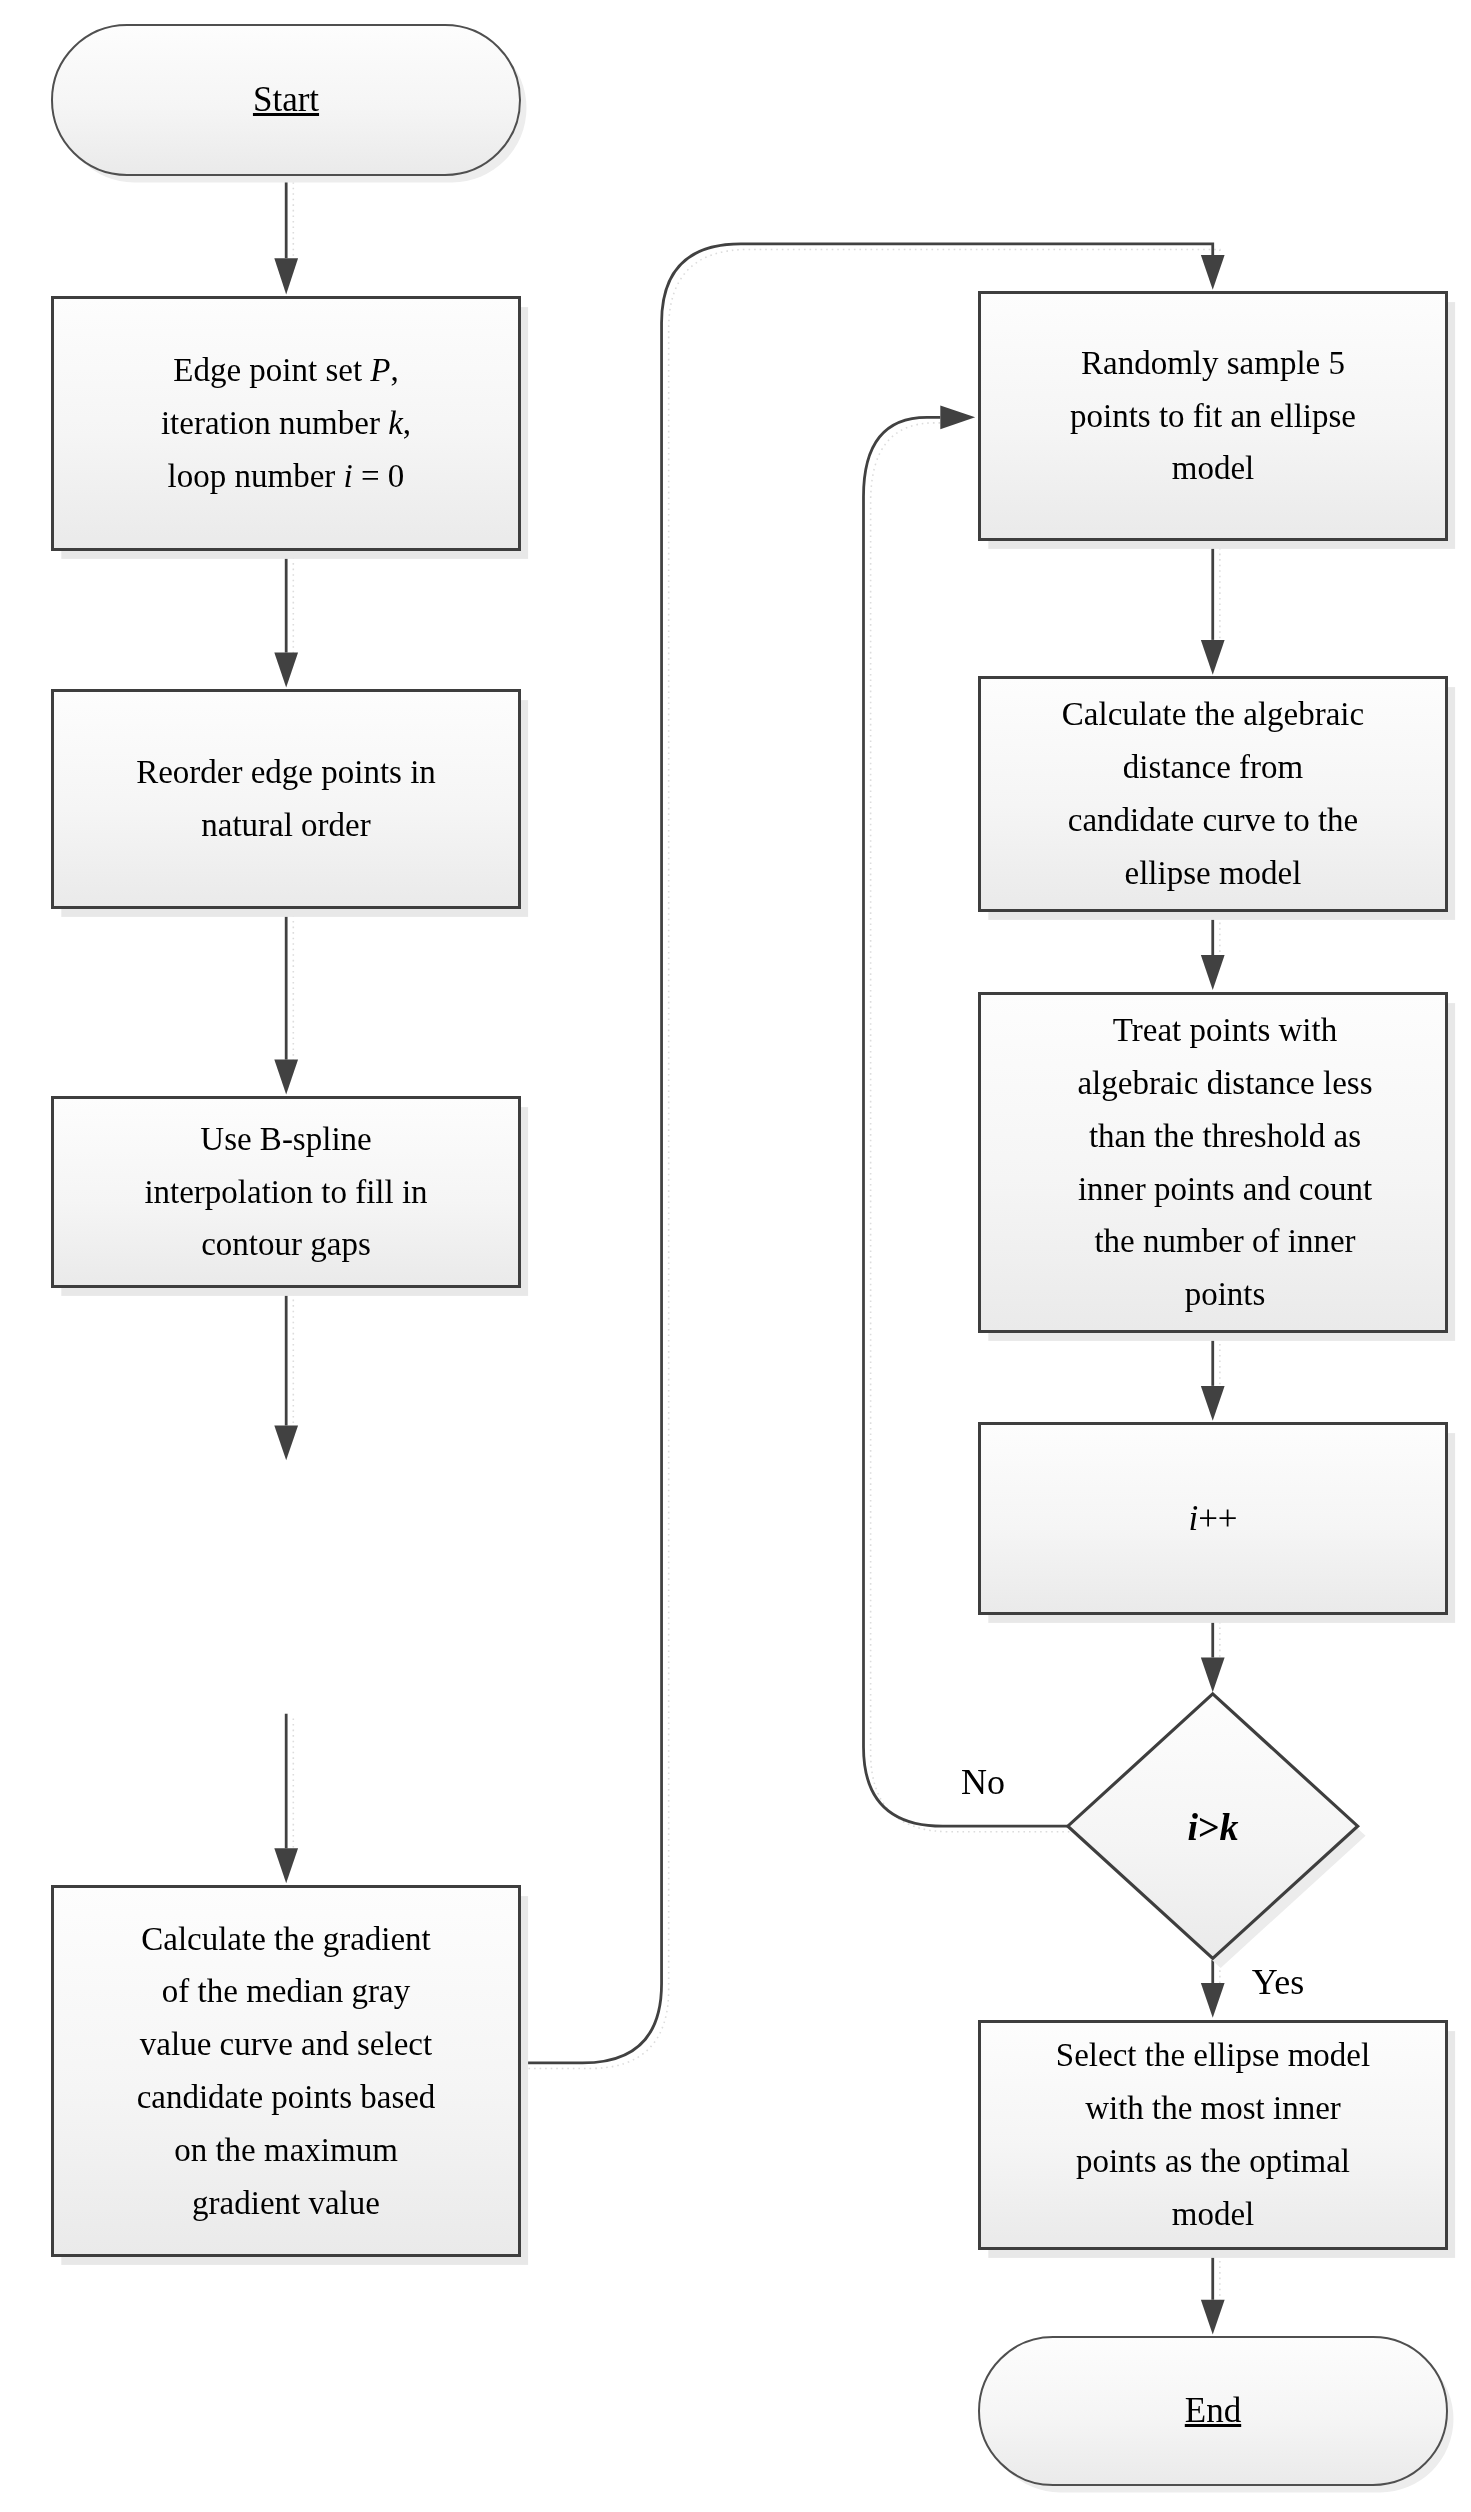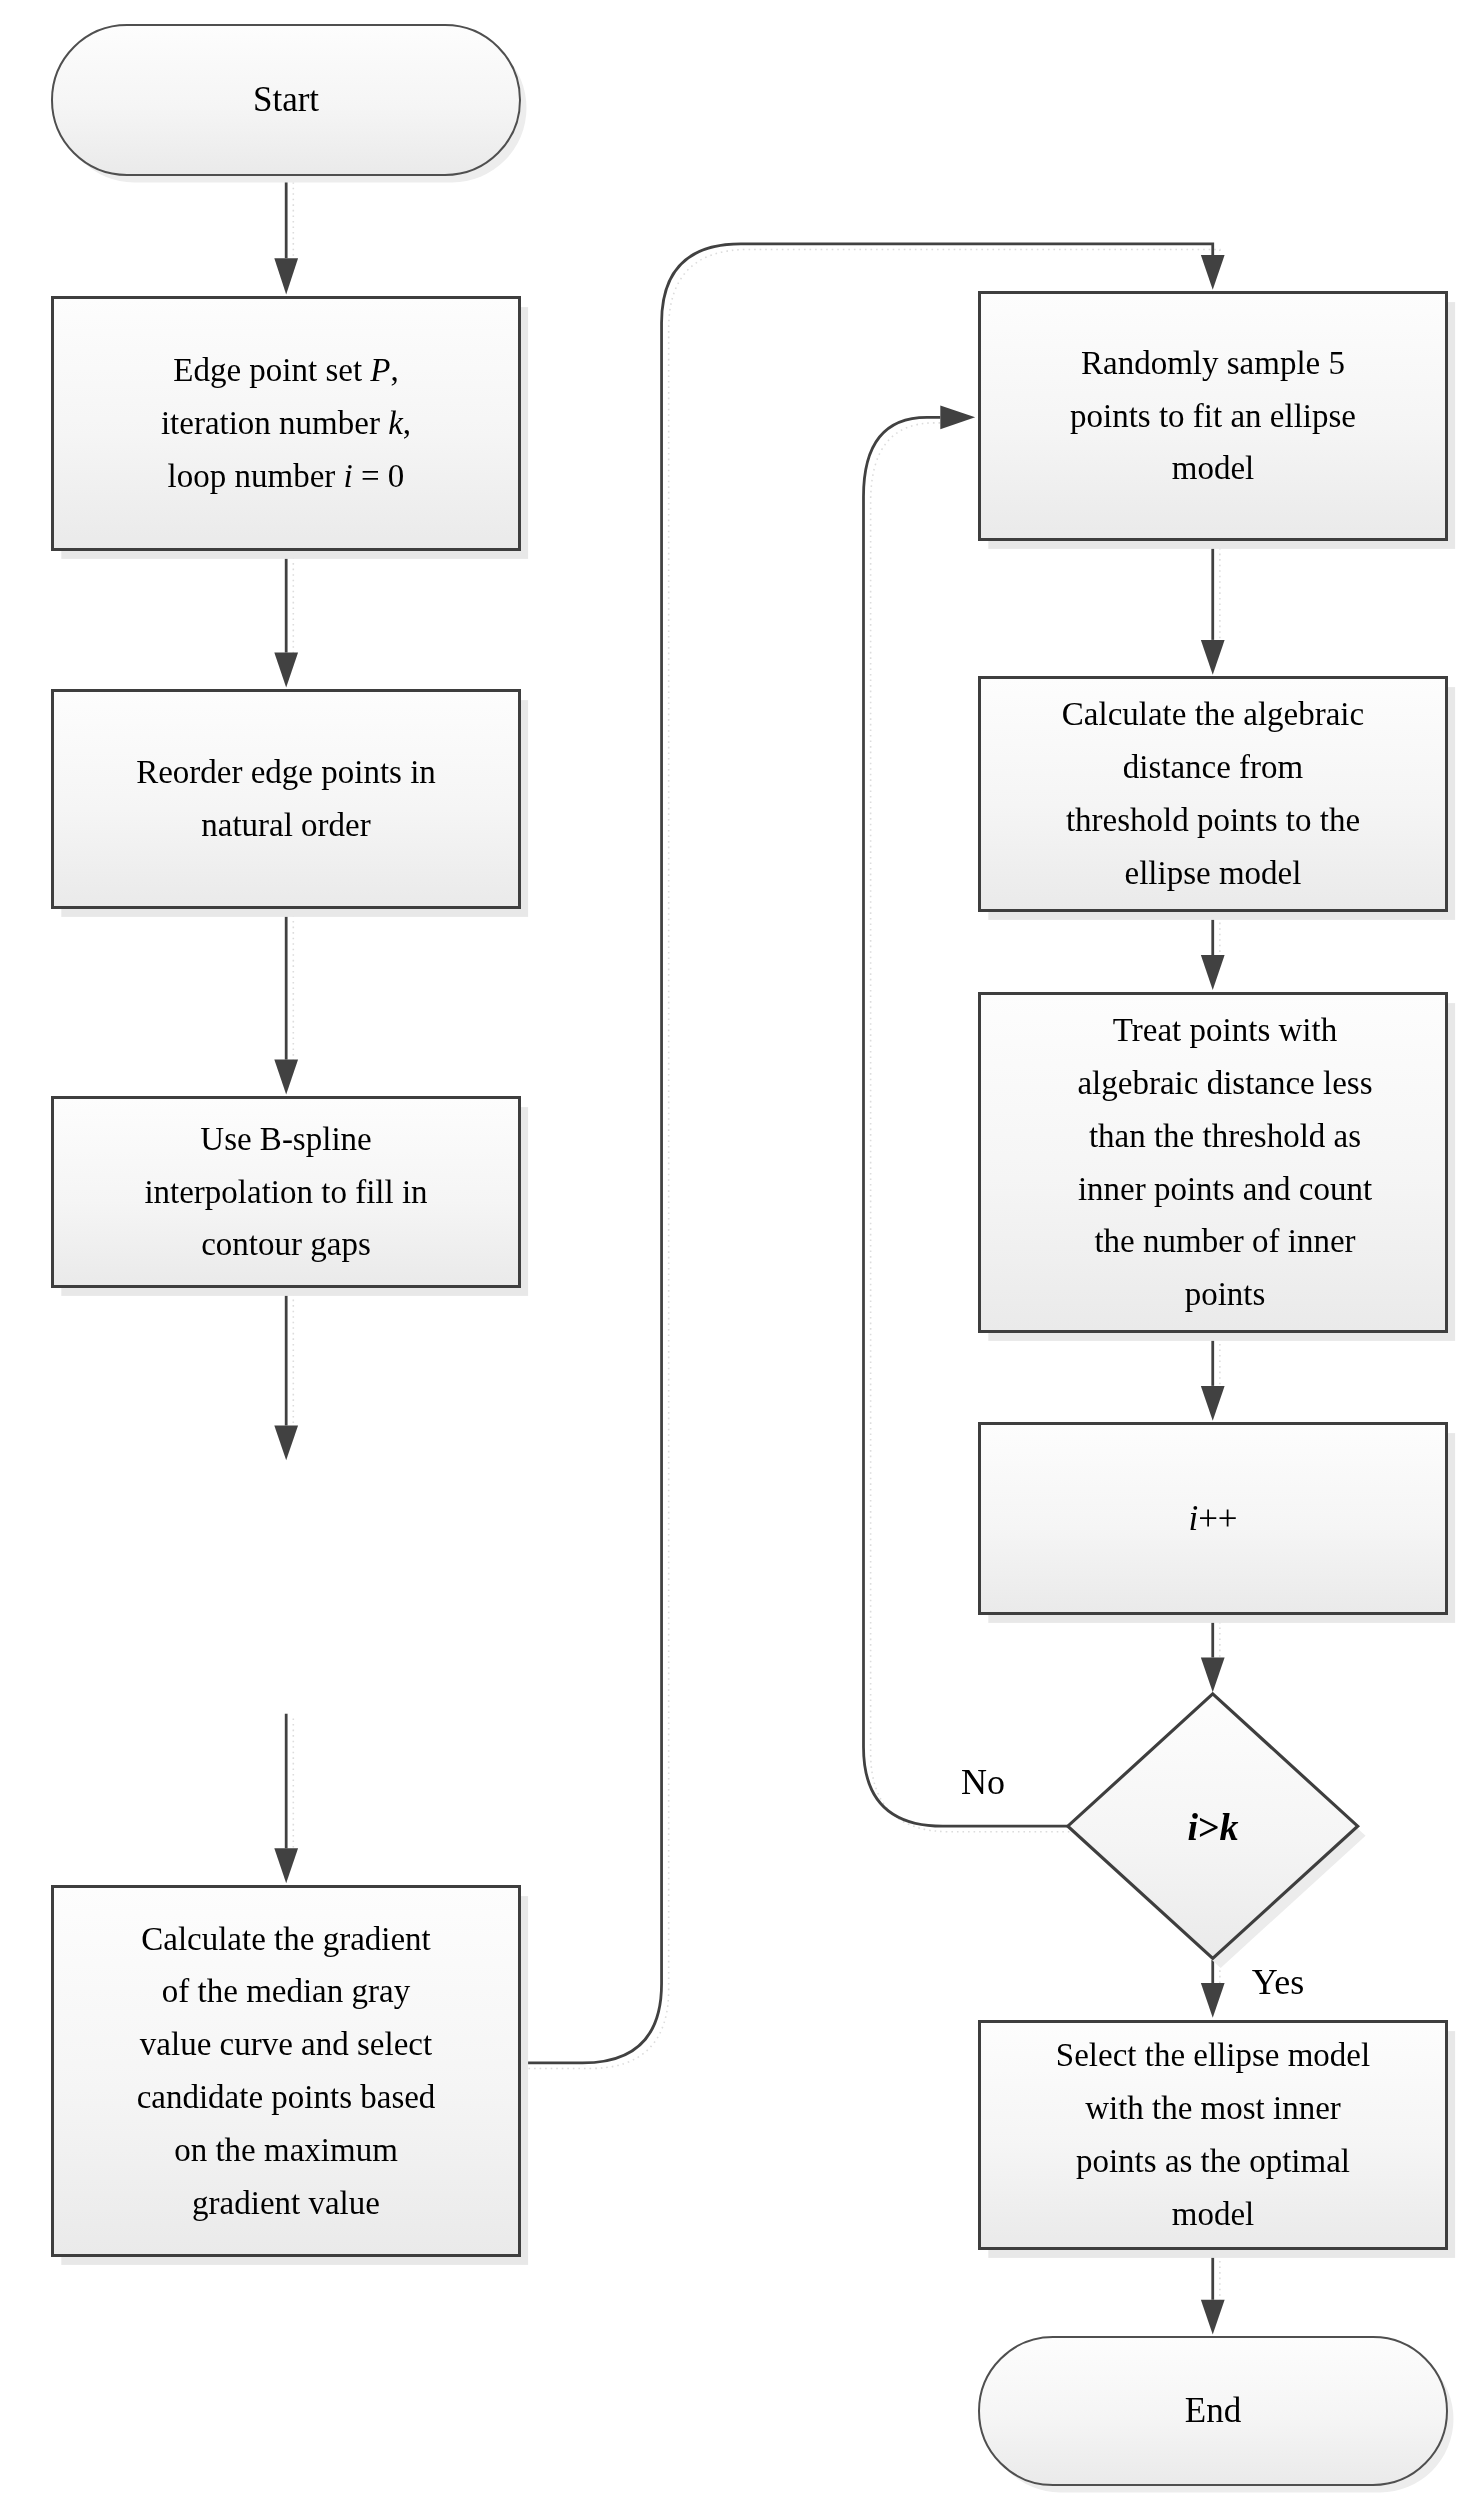--- a/index.html
+++ b/index.html
@@ -30,20 +30,21 @@
     box-shadow:8.7px 9.5px 0 -1.6px var(--shadow-color);
     display:flex;align-items:center;justify-content:center;
     text-align:center;font-size:33px;line-height:1.6;
     padding:3.2px 16px;
   }
   .terminator{
     border-radius:95px;
     border-width:2.4px;border-color:var(--terminator-border);
     font-size:35px;
     box-shadow:7.1px 8px 0 -1.6px #ededed;
+    text-decoration:underline;
   }
   .edge-label{
     position:absolute;display:flex;align-items:center;justify-content:center;
     font-size:36px;background:transparent;
   }
   .decision-label{
     position:absolute;display:flex;align-items:center;justify-content:center;
     font-size:38px;
     font-weight:bold;
   }
@@ -144,21 +145,21 @@
 
   <div class="node" style="left:51px;top:1885px;width:470px;height:372px;">
       <span><span>Calculate the gradient</span><br><span>of the median gray</span><br><span>value curve and select</span><br><span>candidate points based</span><br><span>on the maximum</span><br><span>gradient value</span></span>
     </div>
 
   <div class="node" style="left:978px;top:291px;width:470px;height:250px;">
       <span><span>Randomly sample 5</span><br><span>points to fit an ellipse</span><br><span>model</span></span>
     </div>
 
   <div class="node" style="left:978px;top:676px;width:470px;height:236px;">
-      <span><span>Calculate the algebraic</span><br><span>distance from</span><br><span>threshold points to the</span><br><span>ellipse model</span></span>
+      <span><span>Calculate the algebraic</span><br><span>distance from</span><br><span>candidate curve to the</span><br><span>ellipse model</span></span>
     </div>
 
   <div class="node" style="left:978px;top:992px;width:470px;height:341px;padding-left:40px;">
       <span><span>Treat points with</span><br><span>algebraic distance less</span><br><span>than the threshold as</span><br><span>inner points and count</span><br><span>the number of inner</span><br><span>points</span></span>
     </div>
 
   <div class="node" style="left:978px;top:1422px;width:470px;height:193px;font-size:35px;">
       <span><span class="it">i</span><span>++</span></span>
     </div>
 

